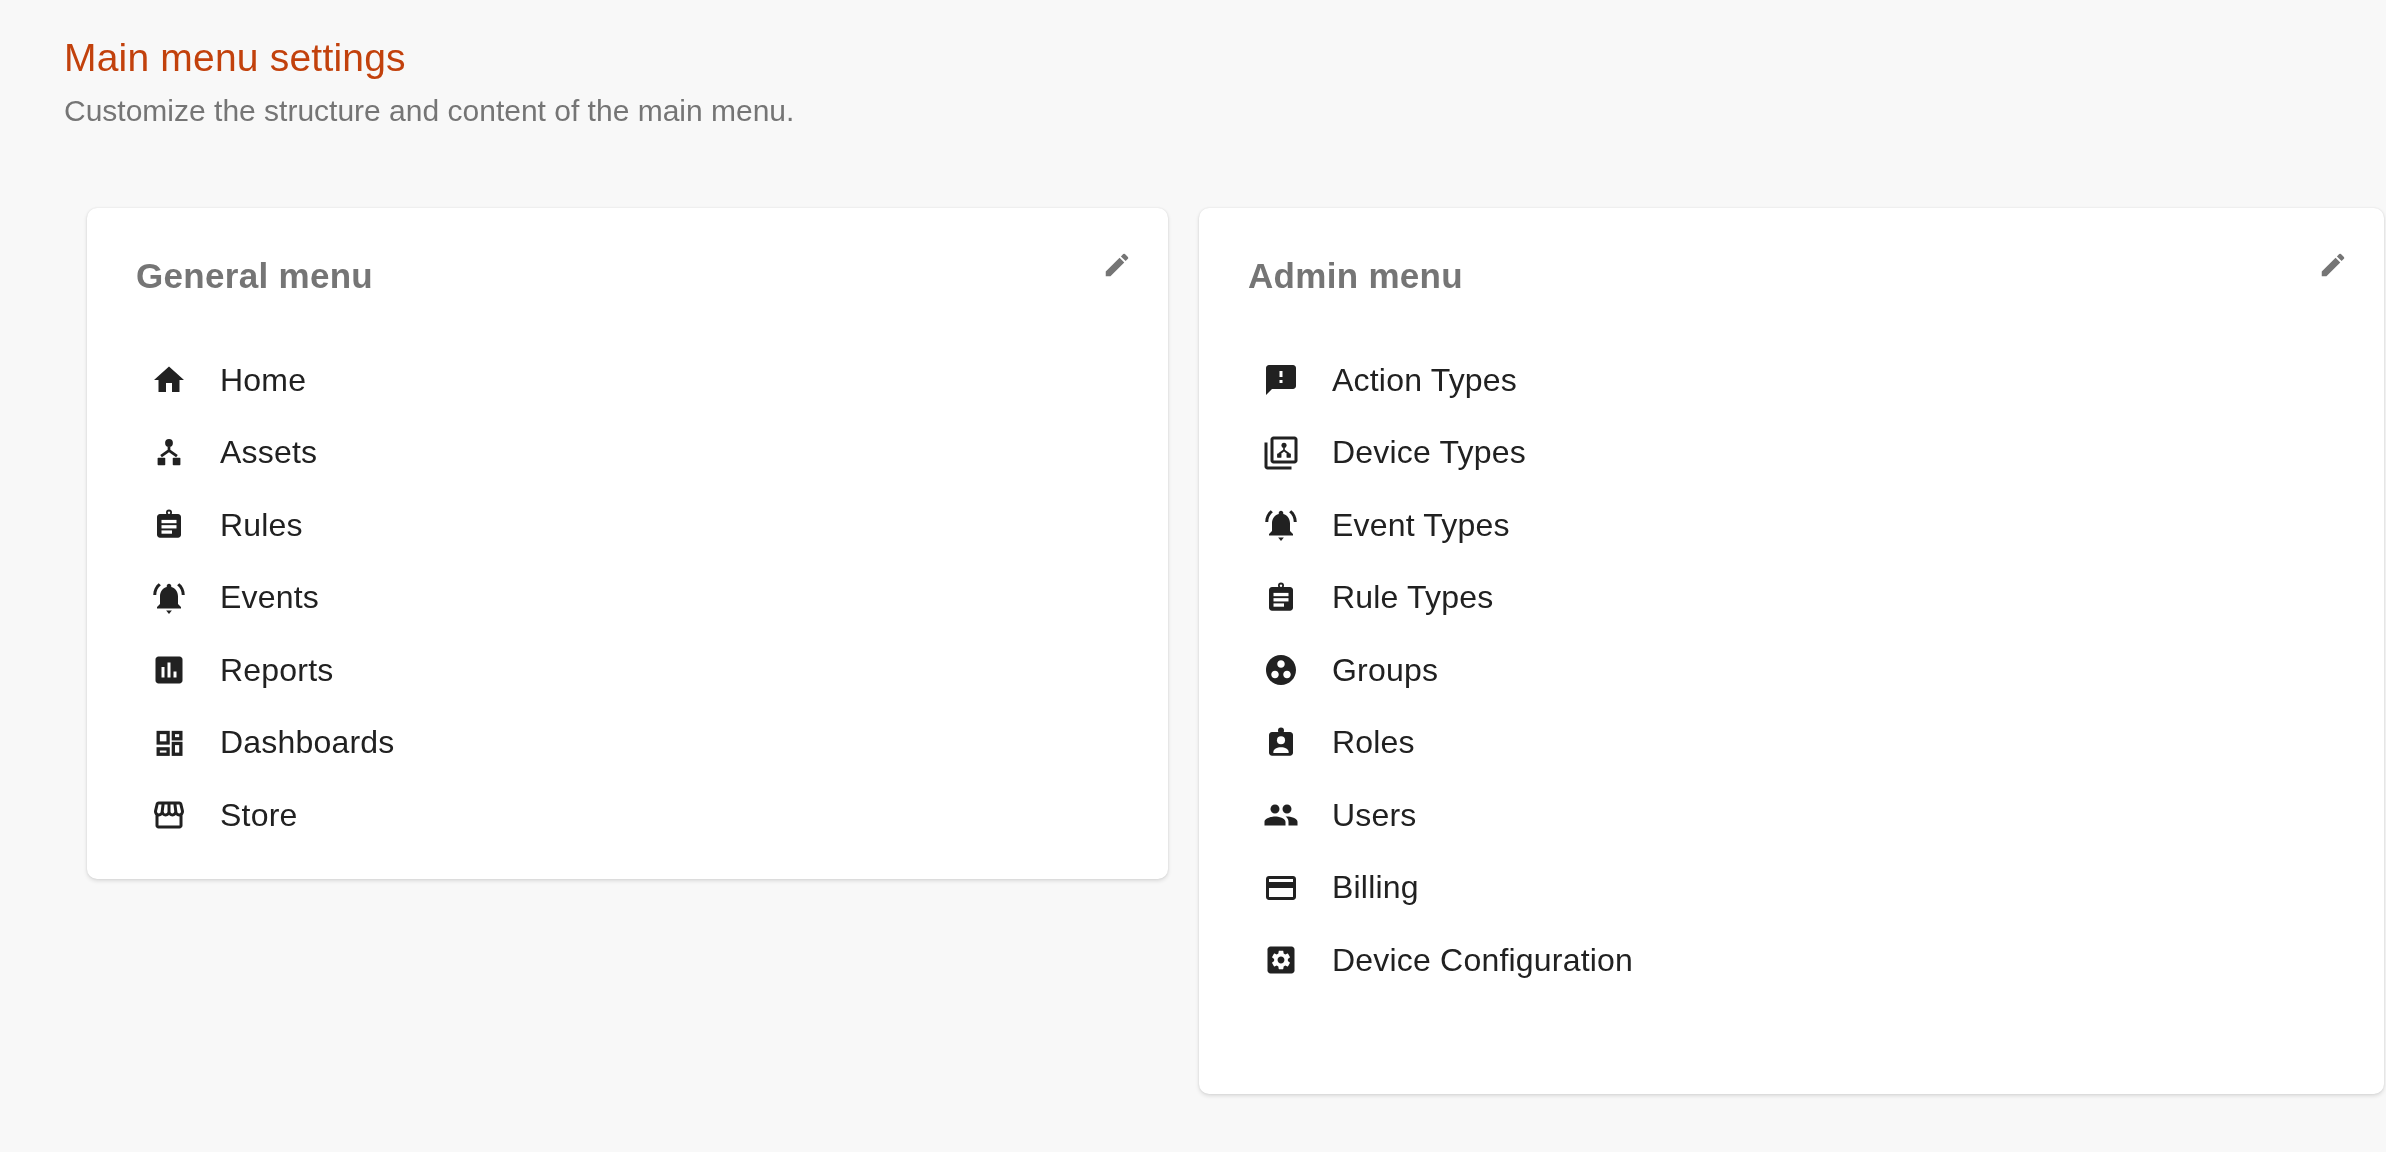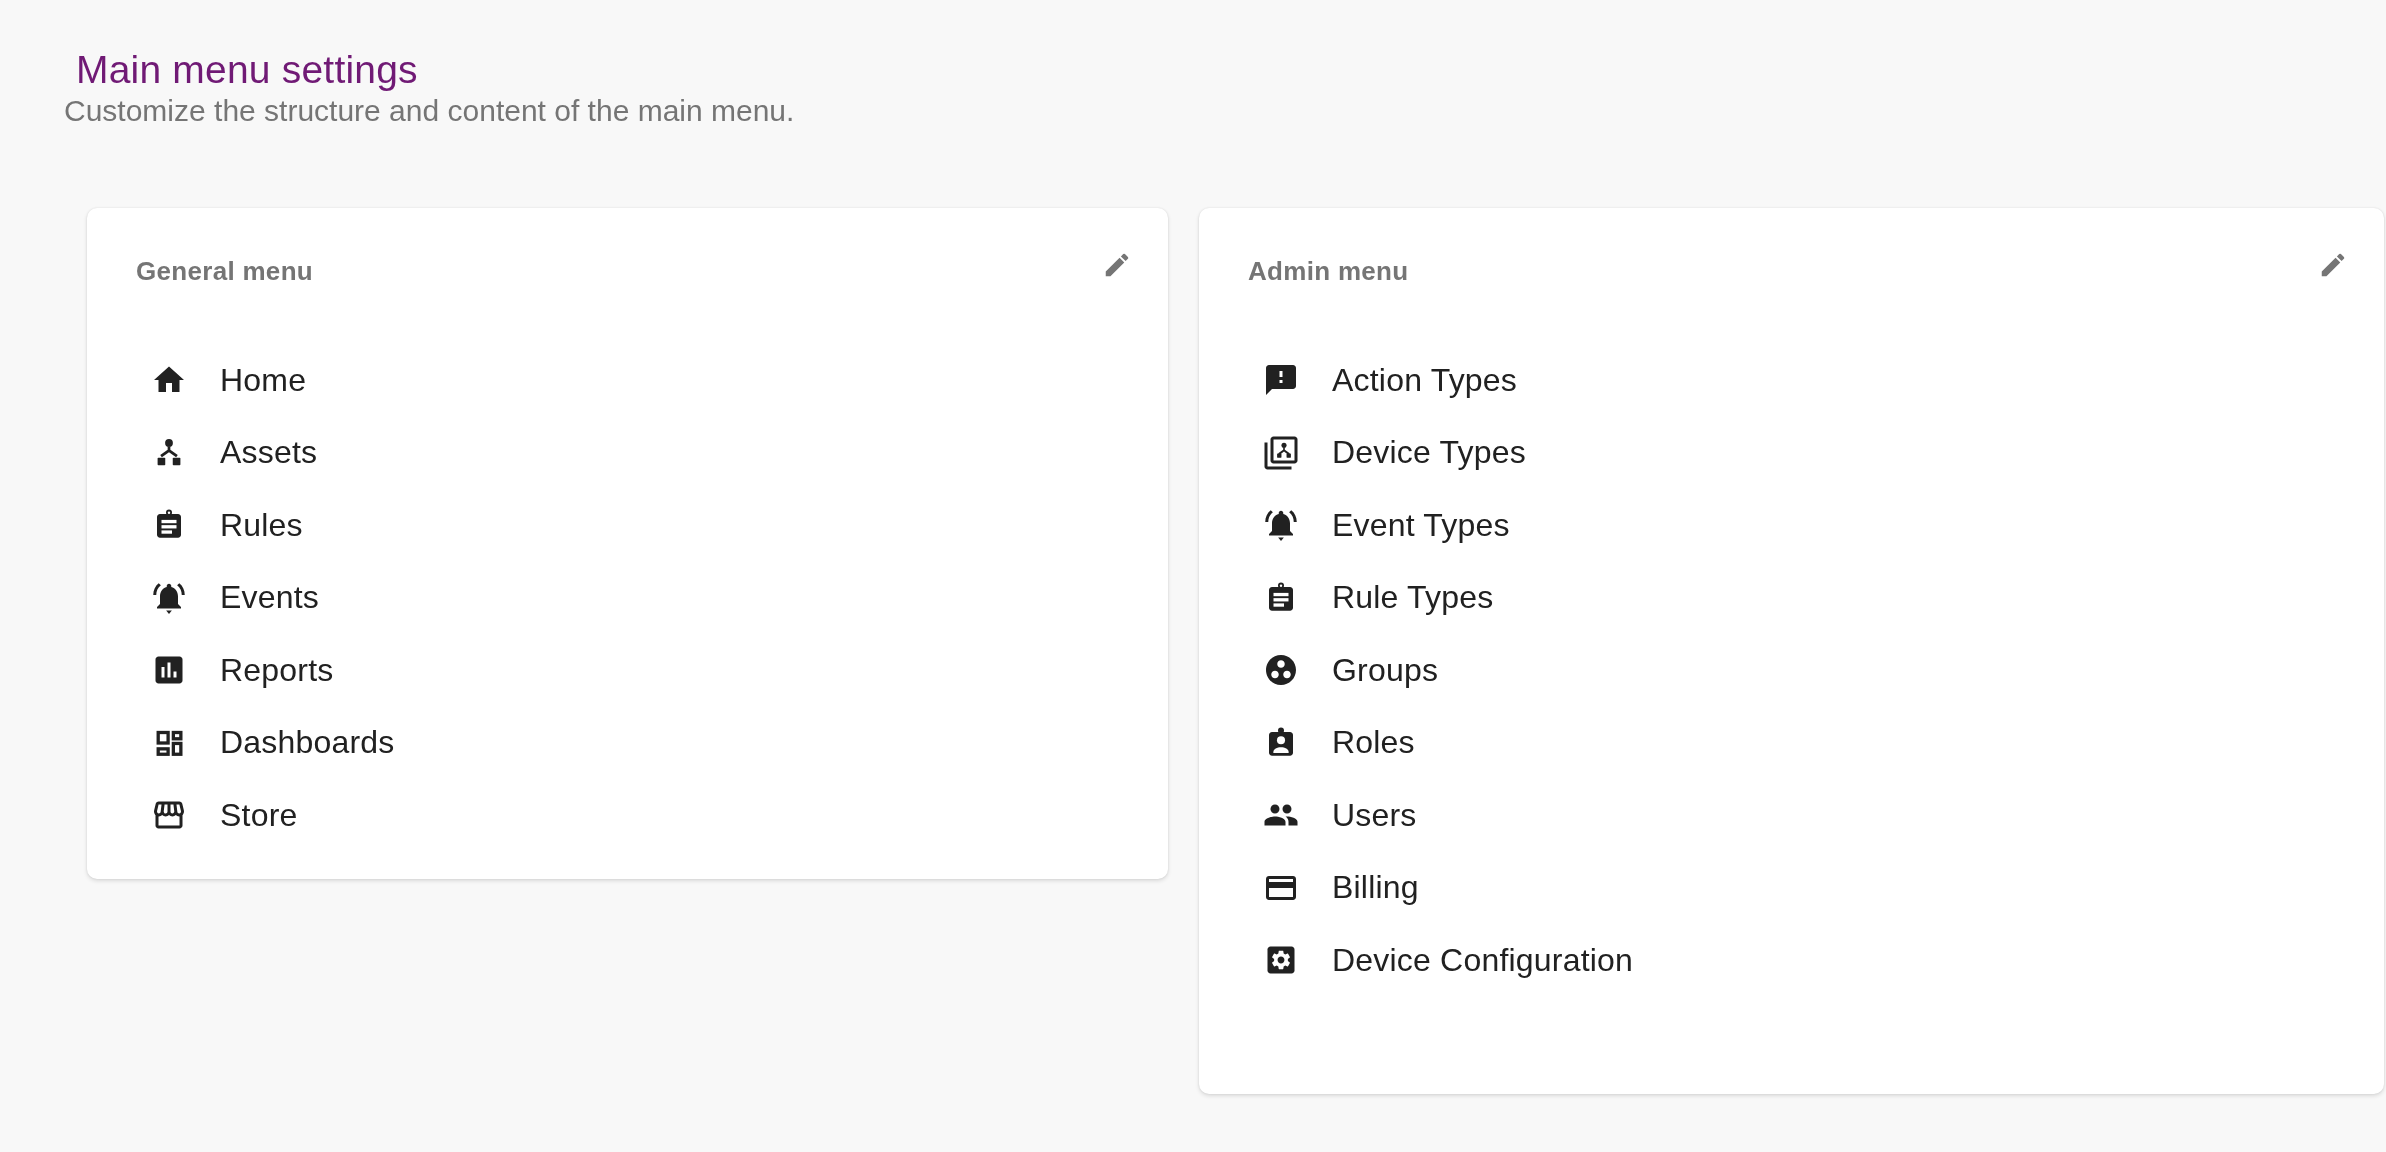--- a/index.html
+++ b/index.html
@@ -7,21 +7,21 @@
     width: 2386px; height: 1152px;
     background: #f8f8f8;
     font-family: "Liberation Sans", sans-serif;
     color: #212121;
     position: relative;
     overflow: hidden;
   }
   .page-title {
     position: absolute; left: 64px; top: 38px;
     font-size: 39px; font-weight: 400; line-height: 1;
-    color: #701a75; margin: 12px; letter-spacing: 0.2px;
+    color: #c2410c; margin: 0; letter-spacing: 0.2px;
   }
   .page-subtitle {
     position: absolute; left: 64px; top: 96px;
     font-size: 30px; font-weight: 400; line-height: 1;
     color: #757575; margin: 0;
   }
   .card {
     position: absolute;
     background: #ffffff;
     border-radius: 10px;
@@ -29,21 +29,21 @@
   }
   .card-general { left: 87px;  top: 208px; width: 1081px; height: 671px; }
   .card-admin   { left: 1199px; top: 208px; width: 1185px; height: 886px; }
   .card-header {
     box-sizing: border-box;
     height: 136px;
     padding: 50px 38px 0 49px;
     display: flex; justify-content: space-between; align-items: flex-start;
   }
   .card-title {
-    font-size: 26px; font-weight: 700; line-height: 1;
+    font-size: 35px; font-weight: 700; line-height: 1;
     color: #757575; margin: 0; letter-spacing: 0.3px;
   }
   .edit-button {
     background: none; border: none; padding: 2px;
     margin: -10px -4px 0 0; cursor: pointer; line-height: 0;
   }
   .menu-list { list-style: none; margin: 0; padding: 0; }
   .menu-item {
     height: 72.5px;
     display: flex; align-items: center;

